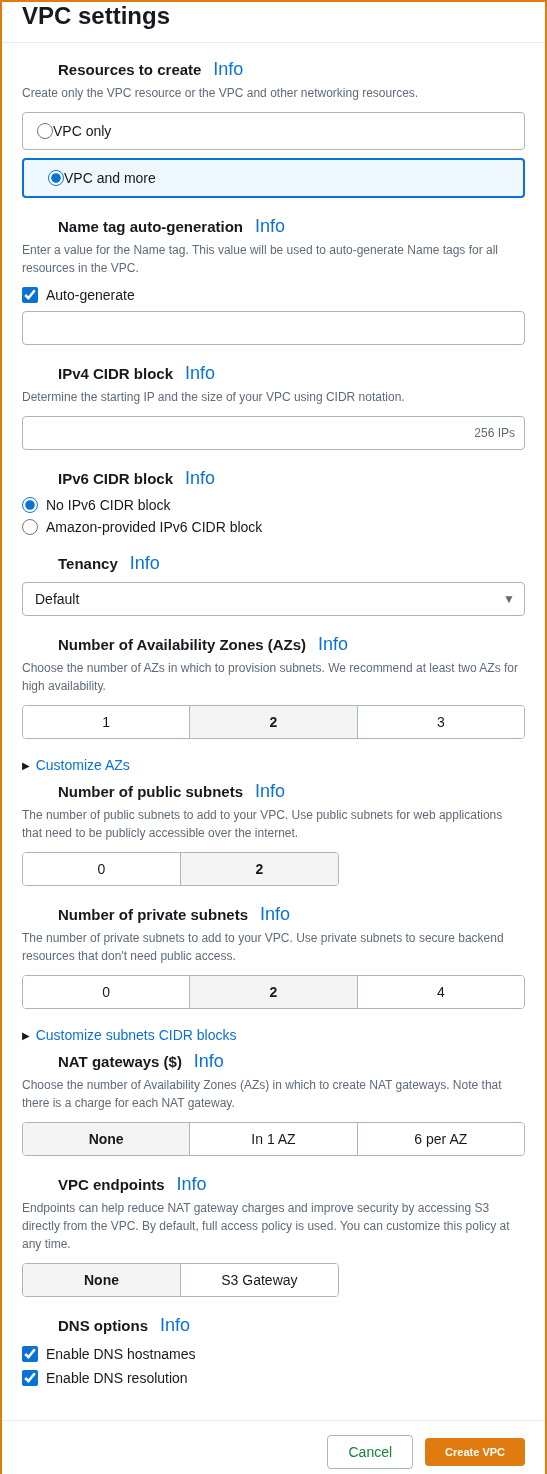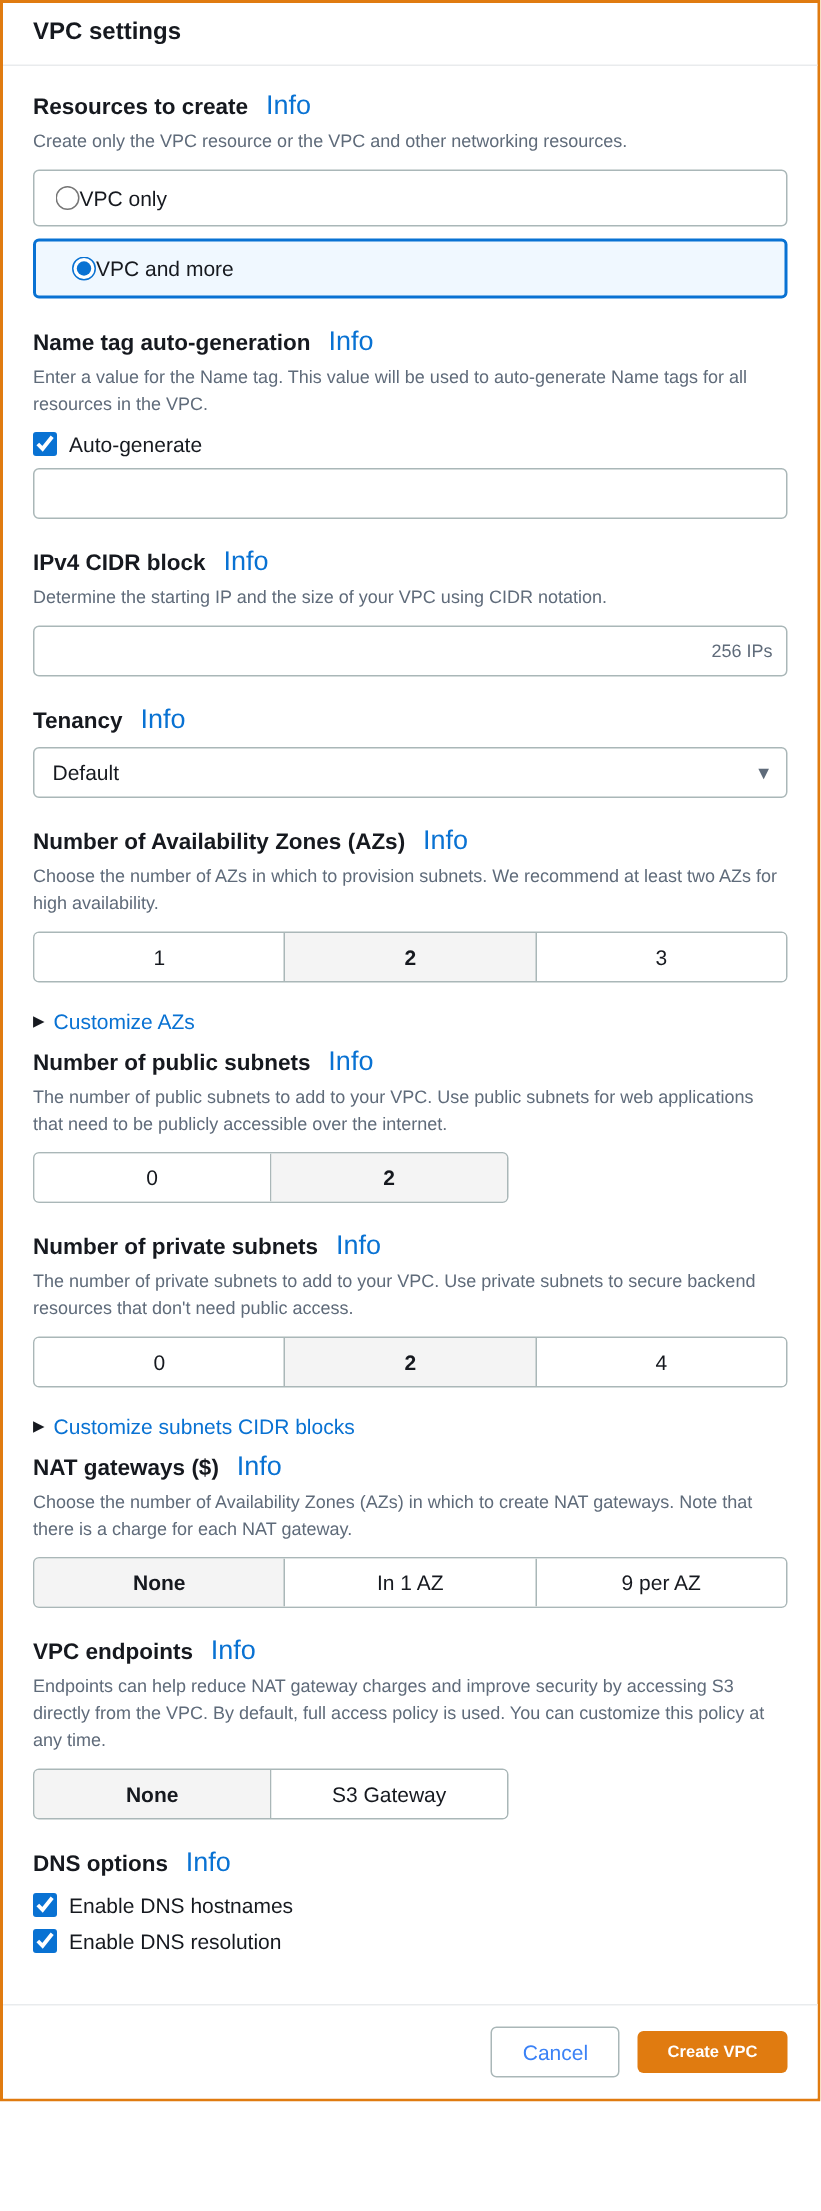--- a/index.html
+++ b/index.html
@@ -9,34 +9,35 @@
       background: #fff;
       color: #16191f;
     }
     .container {
       width: 547px;
       border: 2px solid #e07b10;
       background: #fff;
       padding: 0;
     }
     .page-title {
-      font-size: 16px;
+      font-size: 24px;
       font-weight: 700;
-      padding: 11px 20px 12px;
+      padding: 0 20px 12px;
       border-bottom: 1px solid #e9ebed;
     }
     .content {
       padding: 16px 20px;
       overflow-y: auto;
     }
     .section-label {
       font-size: 15px;
       font-weight: 600;
       color: #16191f;
       display: inline;
+      margin-left: 36px;
     }
     .info-link {
       color: #0972d3;
       font-size: 18px;
       margin-left: 8px;
       cursor: pointer;
       text-decoration: none;
     }
     .description {
       font-size: 12px;
@@ -176,21 +177,21 @@
       border-top: 1px solid #e9ebed;
       background: #fff;
     }
     .btn-cancel {
       background: #fff;
       border: 1px solid #aab7b8;
       border-radius: 4px;
       padding: 8px 20px;
       font-size: 14px;
       cursor: pointer;
-      color: #3b82f6;
+      color: #15803d;
     }
     .btn-create {
       background: #e07b10;
       border: none;
       border-radius: 4px;
       padding: 8px 20px;
       font-size: 11px;
       font-weight: 700;
       cursor: pointer;
       color: #fff;
@@ -255,20 +256,36 @@
         <span class="section-label">IPv4 CIDR block</span>
         <a class="info-link">Info</a>
       </div>
       <div class="description">Determine the starting IP and the size of your VPC using CIDR notation.</div>
       <div class="cidr-input-wrapper">
         <input type="text" class="text-input" style="">
         <span class="ip-count">256 IPs</span>
       </div>
     </div>
 
+    <div class="section-block">
+      <div class="section-header-row">
+        <span class="section-label">IPv6 CIDR block</span>
+        <a class="info-link">Info</a>
+      </div>
+      <div style="margin-top:8px;">
+        <div class="checkbox-row" style="gap:8px; margin-bottom:6px;">
+          <input type="radio" name="ipv6" id="no-ipv6" checked="" style="accent-color: rgb(9, 114, 211);">
+          <label for="no-ipv6">No IPv6 CIDR block</label>
+        </div>
+        <div class="checkbox-row" style="gap:8px;">
+          <input type="radio" name="ipv6" id="amazon-ipv6" style="accent-color: rgb(9, 114, 211);">
+          <label for="amazon-ipv6">Amazon-provided IPv6 CIDR block</label>
+        </div>
+      </div>
+    </div>
 
     <div class="section-block">
       <div class="section-header-row">
         <span class="section-label">Tenancy</span>
         <a class="info-link">Info</a>
       </div>
       <div class="select-wrapper" style="margin-top:8px;">
         <select>
           <option>Default</option>
           <option>Dedicated</option>
@@ -328,21 +345,21 @@
 
     <div class="section-block">
       <div class="section-header-row">
         <span class="section-label">NAT gateways ($)</span>
         <a class="info-link">Info</a>
       </div>
       <div class="description">Choose the number of Availability Zones (AZs) in which to create NAT gateways. Note that there is a charge for each NAT gateway.</div>
       <div class="segmented-control">
         <button class="segmented-btn active">None</button>
         <button class="segmented-btn">In 1 AZ</button>
-        <button class="segmented-btn">9 per AZ</button>
+        <button class="segmented-btn">6 per AZ</button>
       </div>
     </div>
 
     <div class="section-block">
       <div class="section-header-row">
         <span class="section-label">VPC endpoints</span>
         <a class="info-link">Info</a>
       </div>
       <div class="description">Endpoints can help reduce NAT gateway charges and improve security by accessing S3 directly from the VPC. By default, full access policy is used. You can customize this policy at any time.</div>
       <div class="segmented-2">

